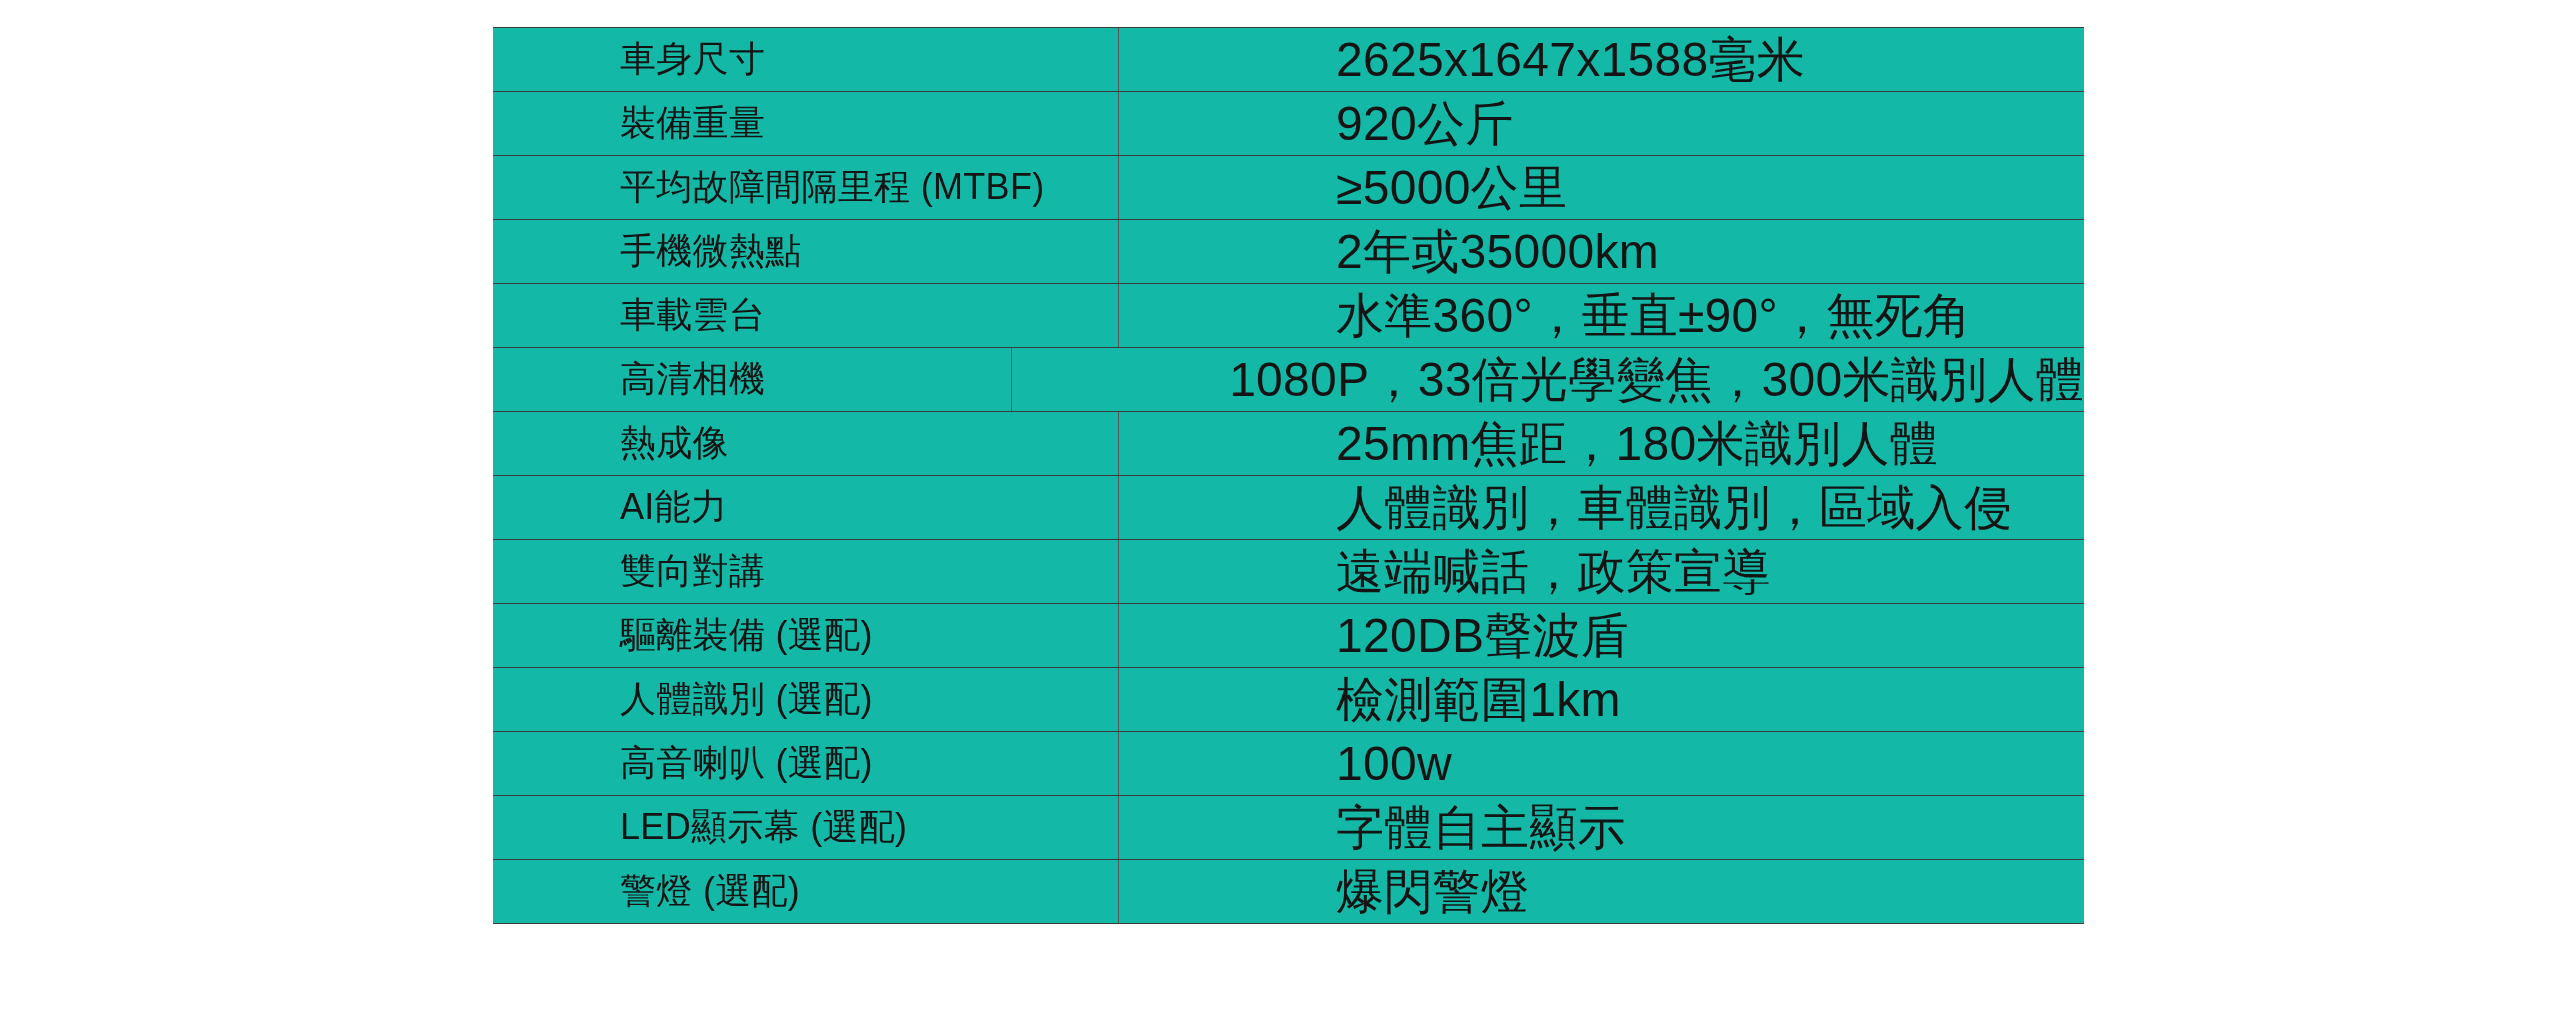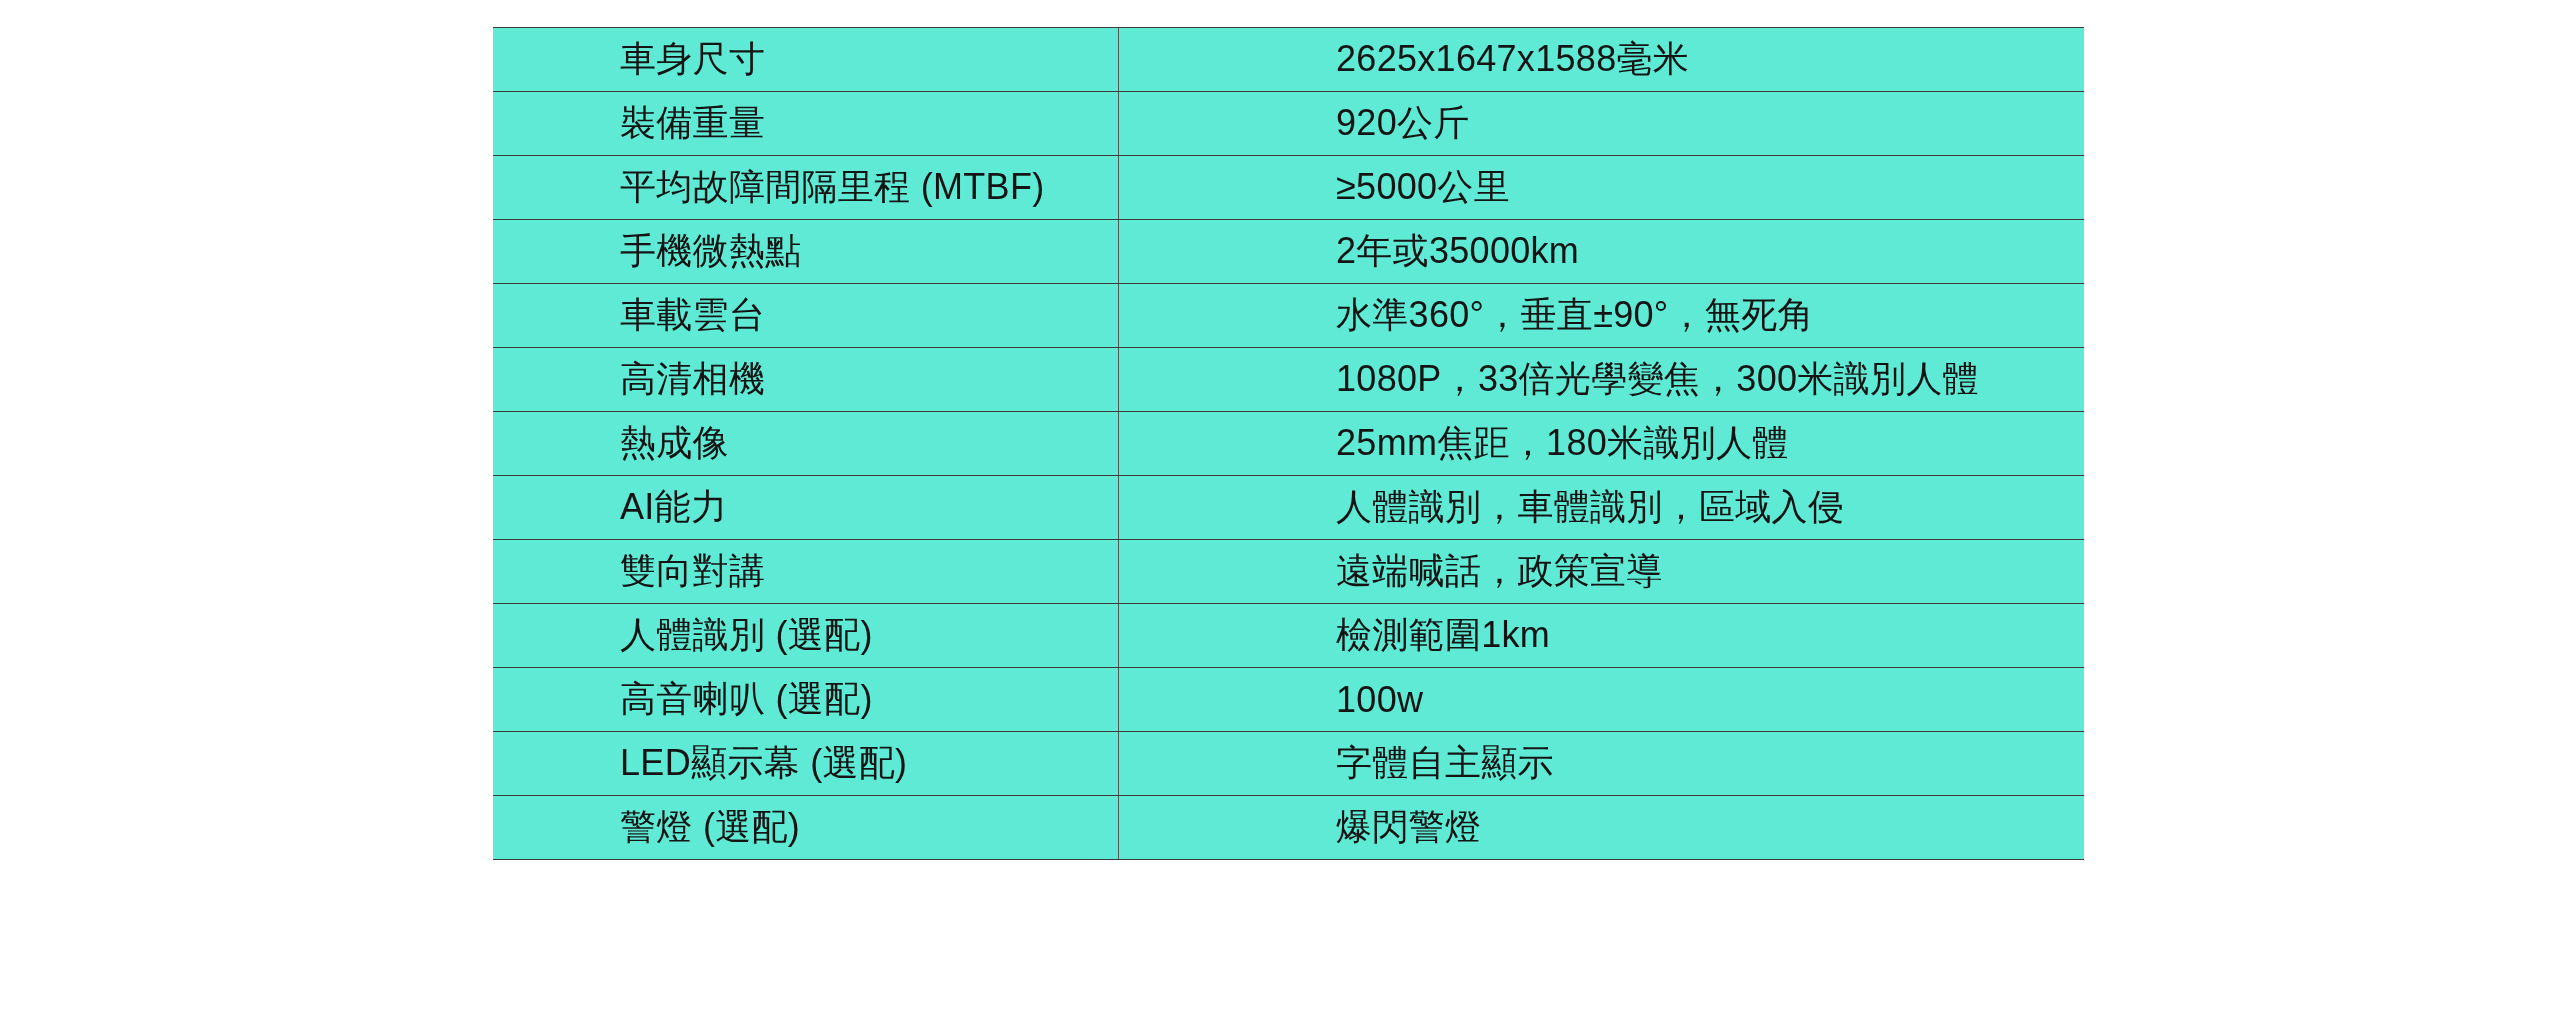--- a/index.html
+++ b/index.html
@@ -19,40 +19,40 @@
     left: 493px;
     top: 27px;
     width: 1591px;
     border-top: 1.9px solid #3c3c3c;
   }
   .spec-row {
     display: flex;
     height: 64px;
     box-sizing: border-box;
     border-bottom: 1.9px solid #3c3c3c;
-    background: #5eead4;
+    background: #14b8a6;
   }
   .spec-label {
     width: 626px;
     box-sizing: border-box;
     padding-left: 127px;
     border-right: 1.3px solid #565656;
     display: flex;
     align-items: center;
     font-size: 36px;
     letter-spacing: 0.3px;
     white-space: nowrap;
   }
   .spec-value {
     flex: 1;
     box-sizing: border-box;
     padding-left: 217px;
     display: flex;
     align-items: center;
-    font-size: 36px;
+    font-size: 48px;
     letter-spacing: 0.3px;
     white-space: nowrap;
   }
 </style>
 </head>
 <body>
 
 <div class="spec-table">
 
   <div class="spec-row">
@@ -93,20 +93,24 @@
   <div class="spec-row">
     <div class="spec-label">AI能力</div>
     <div class="spec-value">人體識別，車體識別，區域入侵</div>
   </div>
 
   <div class="spec-row">
     <div class="spec-label">雙向對講</div>
     <div class="spec-value">遠端喊話，政策宣導</div>
   </div>
 
+  <div class="spec-row">
+    <div class="spec-label">驅離裝備 (選配)</div>
+    <div class="spec-value">120DB聲波盾</div>
+  </div>
 
   <div class="spec-row">
     <div class="spec-label">人體識別 (選配)</div>
     <div class="spec-value">檢測範圍1km</div>
   </div>
 
 
   <div class="spec-row">
     <div class="spec-label">高音喇叭 (選配)</div>
     <div class="spec-value">100w</div>

